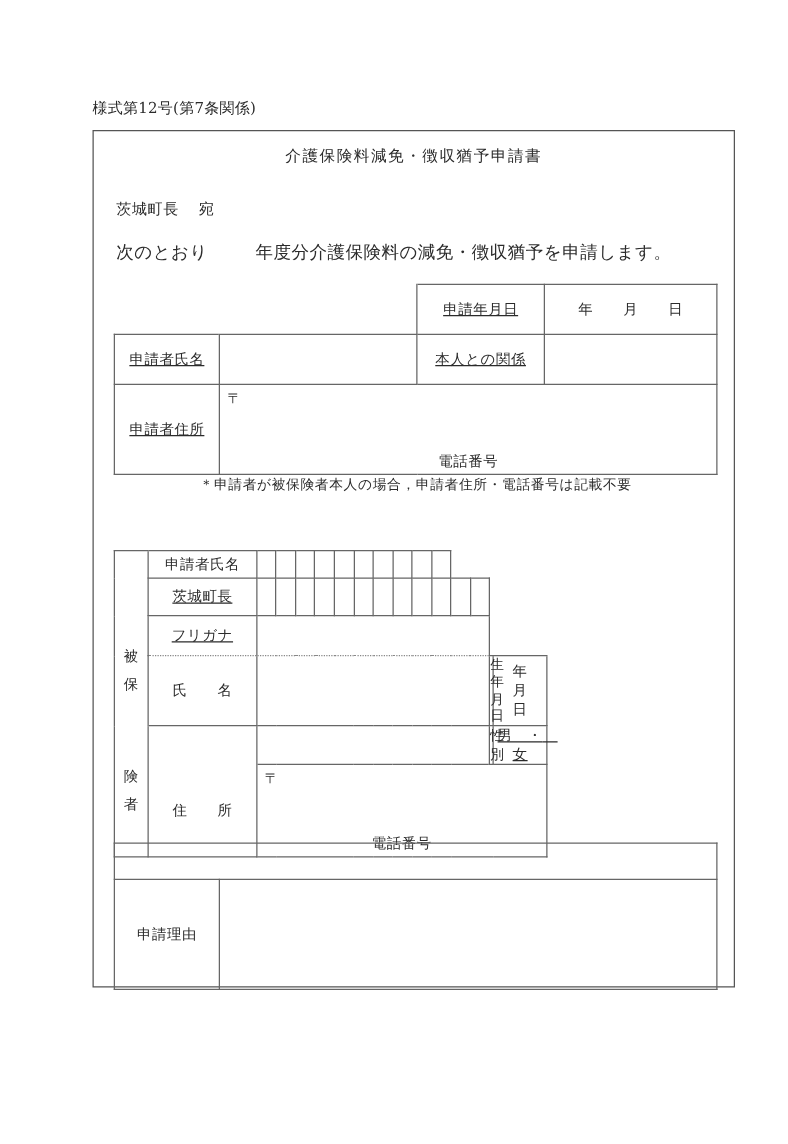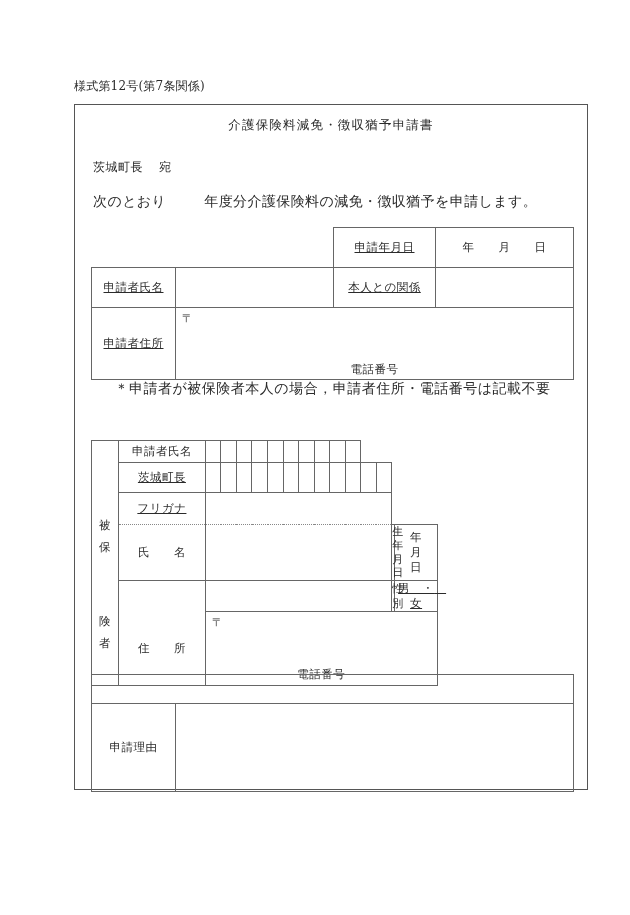--- a/index.html
+++ b/index.html
@@ -55,21 +55,21 @@
   .nb-left{border-left:0 !important;}
   .nb-right{border-right:0 !important;}
   .dotted-bottom{border-bottom:1px dotted #888 !important;}
   .dotted-top{border-top:1px dotted #888 !important;font-family:Liberation Serif, serif;}
 
   
   #applicant-table{left:16px;top:122px;width:482px;}
   .sp4{letter-spacing:4px;}
   .sp2{letter-spacing:2px;text-decoration:underline;}
   .note-row{
-    text-align:center;font-size:14px;letter-spacing:0.3px;
+    text-align:center;font-size:11px;letter-spacing:0.3px;
     border:0 !important;padding-top:3px;
   }
 
   
   #insured-table{left:16px;top:335px;width:482px;}
   .vlabel{
     width:26px;
     font-size:11.5px;
     line-height:1.9;
     text-align:center;

